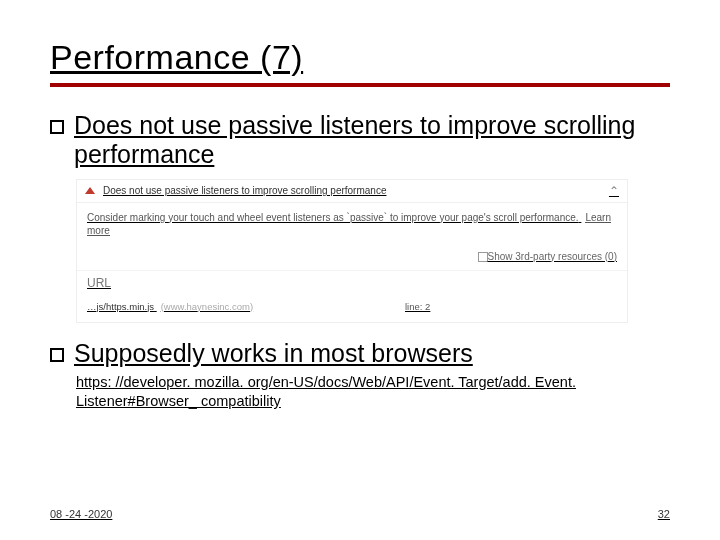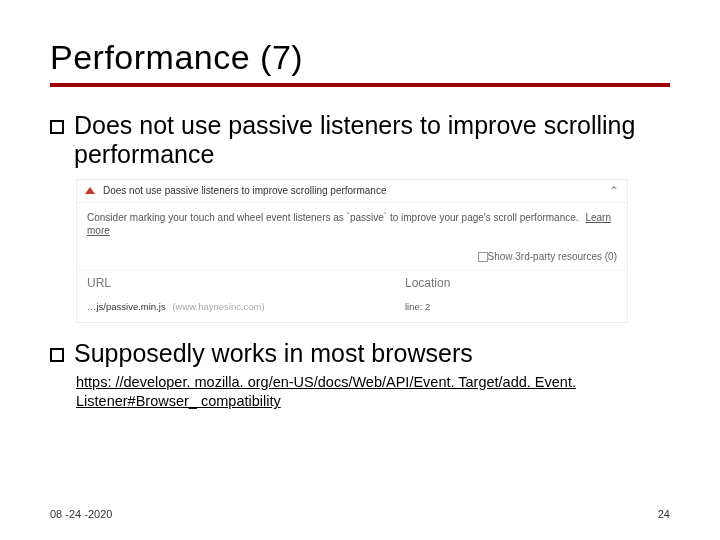--- a/index.html
+++ b/index.html
@@ -1,21 +1,21 @@
 <!DOCTYPE html>
 <html><head>
 <meta charset="utf-8">
 <style>
   * { box-sizing: border-box; margin: 0; padding: 0; }
   html, body { width: 720px; height: 540px; background: #fff; font-family: Verdana, Geneva, sans-serif; color: #000; }
   .slide {
     width: 720px; height: 540px;
     padding: 38px 50px 20px 50px;
     position: relative;
-    display: flex; flex-direction: column;
+    display: flex; flex-direction: column; text-decoration: underline;
   }
   .title {
     font-size: 34px;
     font-weight: 400;
     margin-bottom: 6px;
     letter-spacing: 0.5px;
   }
   .rule {
     height: 4px;
     background: #a00000;
@@ -140,40 +140,39 @@
       <div class="panel-desc">
         <span>Consider marking your touch and wheel event listeners as `passive` to improve your page's scroll performance.</span>
         <span class="lm">Learn more</span>
       </div>
       <div class="panel-row-opts">
         <span class="cb"></span>
         <span>Show 3rd-party resources (0)</span>
       </div>
       <div class="panel-table">
         <span class="col-url">URL</span>
-        <span class="col-loc">Location</span>
       </div>
       <div class="panel-data">
         <span class="col-url">
-          <span>…js/passive.min.js</span>
+          <span>…js/https.min.js</span>
           <span class="grey">(www.haynesinc.com)</span>
         </span>
         <span class="col-loc">line: 2</span>
       </div>
     </div>
 
     <div class="bullet">
       <span class="checkbox"></span>
       <span class="bullet-text">Supposedly works in most browsers</span>
     </div>
 
     <div class="sub">
       <span class="link">https: //developer. mozilla. org/en-US/docs/Web/API/Event. Target/add. Event. Listener#Browser_ compatibility</span>
     </div>
 
   </div>
 
   <div class="footer">
     <span>08 -24 -2020</span>
-    <span>24</span>
+    <span>32</span>
   </div>
 
 </div>
 
 </body></html>

